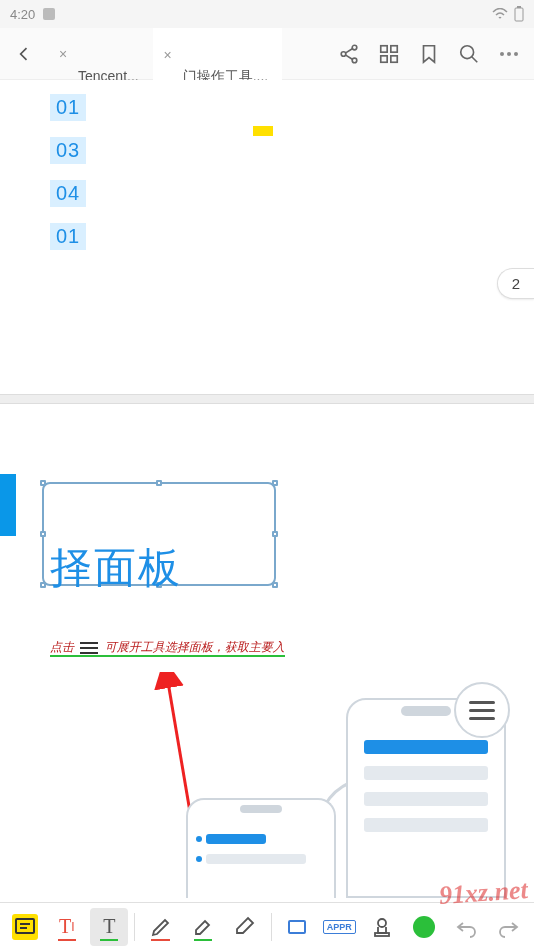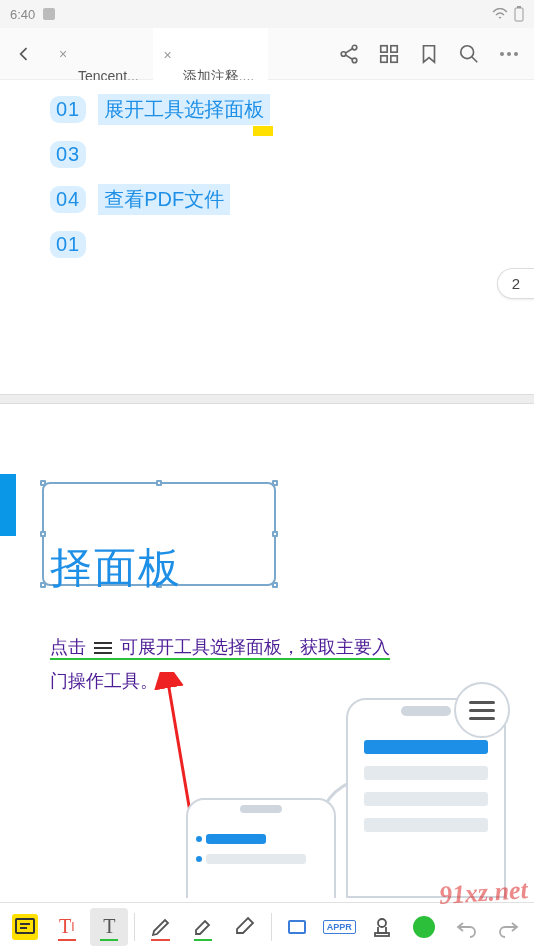--- a/index.html
+++ b/index.html
@@ -21,39 +21,39 @@
   .tab.active { background: #fff; border-top: 2px solid #fff; }
   .tab .label { white-space: nowrap; overflow: hidden; text-overflow: ellipsis; margin-top: 44px; }
   .topicons { display: flex; align-items: center; gap: 18px; padding: 0 14px; }
   .topicons .ticon { width: 22px; height: 22px; color: #666; display:flex; align-items:center; justify-content:center; }
   .topicons .ticon svg { width: 22px; height: 22px; stroke: #666; fill: none; stroke-width: 1.8; }
 
   
   .doc { position: absolute; top: 80px; left: 0; right: 0; bottom: 48px; background: #fff; overflow: hidden; }
   .toc { padding: 6px 0 0 50px; }
   .toc-item { display: flex; align-items: center; gap: 12px; padding: 8px 0; font-size: 20px; }
-  .toc-num { background: #d9efff; color: #1e8fe6; padding: 2px 6px; font-weight: 400; letter-spacing: 1px; border-radius: 9px; }
+  .toc-num { background: #d9efff; color: #1e8fe6; padding: 2px 6px; font-weight: 400; letter-spacing: 1px; }
   .toc-text { background: #d9efff; color: #1e8fe6; padding: 2px 6px; }
   .yellow-mark { position: absolute; left: 253px; top: 46px; width: 20px; height: 10px; background: #ffe000; }
 
   .page-badge { position: absolute; right: 0; top: 188px; background: #fff; border: 1px solid #ddd; border-right: none; border-radius: 16px 0 0 16px; padding: 6px 14px; font-size: 15px; color: #444; box-shadow: 0 1px 2px rgba(0,0,0,0.08);}
 
   .page-divider { position: absolute; left: 0; right: 0; top: 314px; height: 10px; background: #eee; border-top:1px solid #ddd; border-bottom:1px solid #ddd;}
 
   .section { position: absolute; top: 324px; left: 0; right: 0; bottom: 0; background: #fff; }
   .blue-tab { position: absolute; left: 0; top: 70px; width: 16px; height: 62px; background: #0a97e8; }
   .rect-box { position: absolute; left: 42px; top: 78px; width: 234px; height: 104px; border: 2px solid #7aa8cc; border-radius: 8px; background: rgba(255,255,255,0.9); }
   .rect-box .dot { position:absolute; width:6px; height:6px; background:#fff; border:2px solid #7aa8cc; border-radius:1px;}
   .rect-box .d1{left:-4px;top:-4px;} .rect-box .d2{right:-4px;top:-4px;}
   .rect-box .d3{left:-4px;bottom:-4px;} .rect-box .d4{right:-4px;bottom:-4px;}
   .rect-box .d5{left:50%;top:-4px;margin-left:-3px;} .rect-box .d6{left:50%;bottom:-4px;margin-left:-3px;}
   .rect-box .d7{top:50%;left:-4px;margin-top:-3px;} .rect-box .d8{top:50%;right:-4px;margin-top:-3px;}
 
   .heading-text { position: absolute; left: 50px; top: 136px; font-size: 42px; color: #1e8fe6; letter-spacing: 2px; }
-  .para { position: absolute; left: 50px; right: 70px; top: 226px; font-size: 18px; color: #4c1d95; line-height: 34px; }
+  .para { position: absolute; left: 50px; right: 70px; top: 226px; font-size: 12px; color: #b91c1c; line-height: 34px; font-style: italic; }
   .para .underline { border-bottom: 2px solid #2bbf3a; padding-bottom: 1px; }
   .para .hamb { display:inline-flex; width:24px; height:18px; vertical-align:middle; align-items:center; justify-content:center; }
   .para .hamb span{ display:block; width:18px; height:2px; background:#333; position:relative;}
   .para .hamb span::before, .para .hamb span::after{content:"";position:absolute;left:0;width:18px;height:2px;background:#333;}
   .para .hamb span::before{top:-5px;} .para .hamb span::after{top:5px;}
 
   .arrow { position: absolute; left: 150px; top: 268px; }
 
   .illus { position: absolute; right: 28px; bottom: 4px; width: 320px; height: 200px; }
   .phone-big { position:absolute; right:0; top:0; width:160px; height:200px; border:2px solid #cfd6dd; border-radius:20px 20px 0 0; background:#fff;}
@@ -88,21 +88,21 @@
   .watermark { position: absolute; right: 6px; bottom: 42px; font-size: 26px; font-style: italic; font-weight: 700; color: rgba(220,40,40,0.55); transform: rotate(-4deg); pointer-events:none; font-family: Georgia, serif;}
 
   .more-dots{display:flex;gap:3px;}
   .more-dots span{width:4px;height:4px;background:#888;border-radius:50%;}
 </style>
 </head>
 <body>
 
 <div class="statusbar">
   <div class="left">
-    <span>6:40</span>
+    <span>4:20</span>
     <span class="sb-icon"></span>
   </div>
   <div class="right">
     <svg width="16" height="12" viewBox="0 0 16 12">
         <path d="M1 4 Q8 -3 15 4 M4 7 Q8 3 12 7 M7 10 Q8 9 9 10" stroke="#999" fill="none" stroke-width="1.5"></path>
       </svg>
     <svg width="10" height="16" viewBox="0 0 10 16">
         <rect x="1" y="2" width="8" height="13" rx="1" fill="none" stroke="#999"></rect>
         <rect x="3" y="0" width="4" height="2" fill="#999"></rect>
       </svg>
@@ -115,21 +115,21 @@
         <path d="M15 5 L8 12 L15 19"></path>
       </svg>
   </div>
   <div class="tabs">
     <div class="tab">
       <span class="close">×</span>
       <span class="label">Tencent...</span>
     </div>
     <div class="tab active">
       <span class="close">×</span>
-      <span class="label">添加注释....</span>
+      <span class="label">门操作工具....</span>
     </div>
   </div>
   <div class="topicons">
     <div class="ticon">
       <svg viewBox="0 0 24 24">
           <circle cx="6" cy="12" r="2.5"></circle>
           <circle cx="18" cy="5" r="2.5"></circle>
           <circle cx="18" cy="19" r="2.5"></circle>
           <path d="M8 11 L16 6 M8 13 L16 18"></path>
         </svg>
@@ -160,28 +160,26 @@
           <span></span>
         </div>
     </div>
   </div>
 </div>
 
 <div class="doc">
   <div class="toc">
     <div class="toc-item">
       <span class="toc-num">01</span>
-      <span class="toc-text">展开工具选择面板</span>
     </div>
     <div class="toc-item">
       <span class="toc-num">03</span>
     </div>
     <div class="toc-item">
       <span class="toc-num">04</span>
-      <span class="toc-text">查看PDF文件</span>
     </div>
     <div class="toc-item">
       <span class="toc-num">01</span>
     </div>
     <div class="yellow-mark"></div>
   </div>
 
   <div class="page-badge">
     <span>2</span>
   </div>
@@ -202,21 +200,20 @@
     </div>
     <div class="heading-text">择面板</div>
     <div class="para">
       <span class="underline">
         <span>点击</span>
         <span class="hamb">
             <span></span>
           </span>
         <span>可展开工具选择面板，获取主要入</span>
       </span><br>
-      <span>门操作工具。</span>
     </div>
 
     <svg class="arrow" width="60" height="150" viewBox="0 0 60 150">
       <defs>
           <marker id="ah" markerWidth="10" markerHeight="10" refX="2" refY="5" orient="auto">
             <path d="M0 0 L10 5 L0 10 Z" fill="#e22"></path>
           </marker>
         </defs>
       <line x1="40" y1="140" x2="18" y2="10" stroke="#e22" stroke-width="3" marker-end="url(#ah)"></line>
     </svg>

